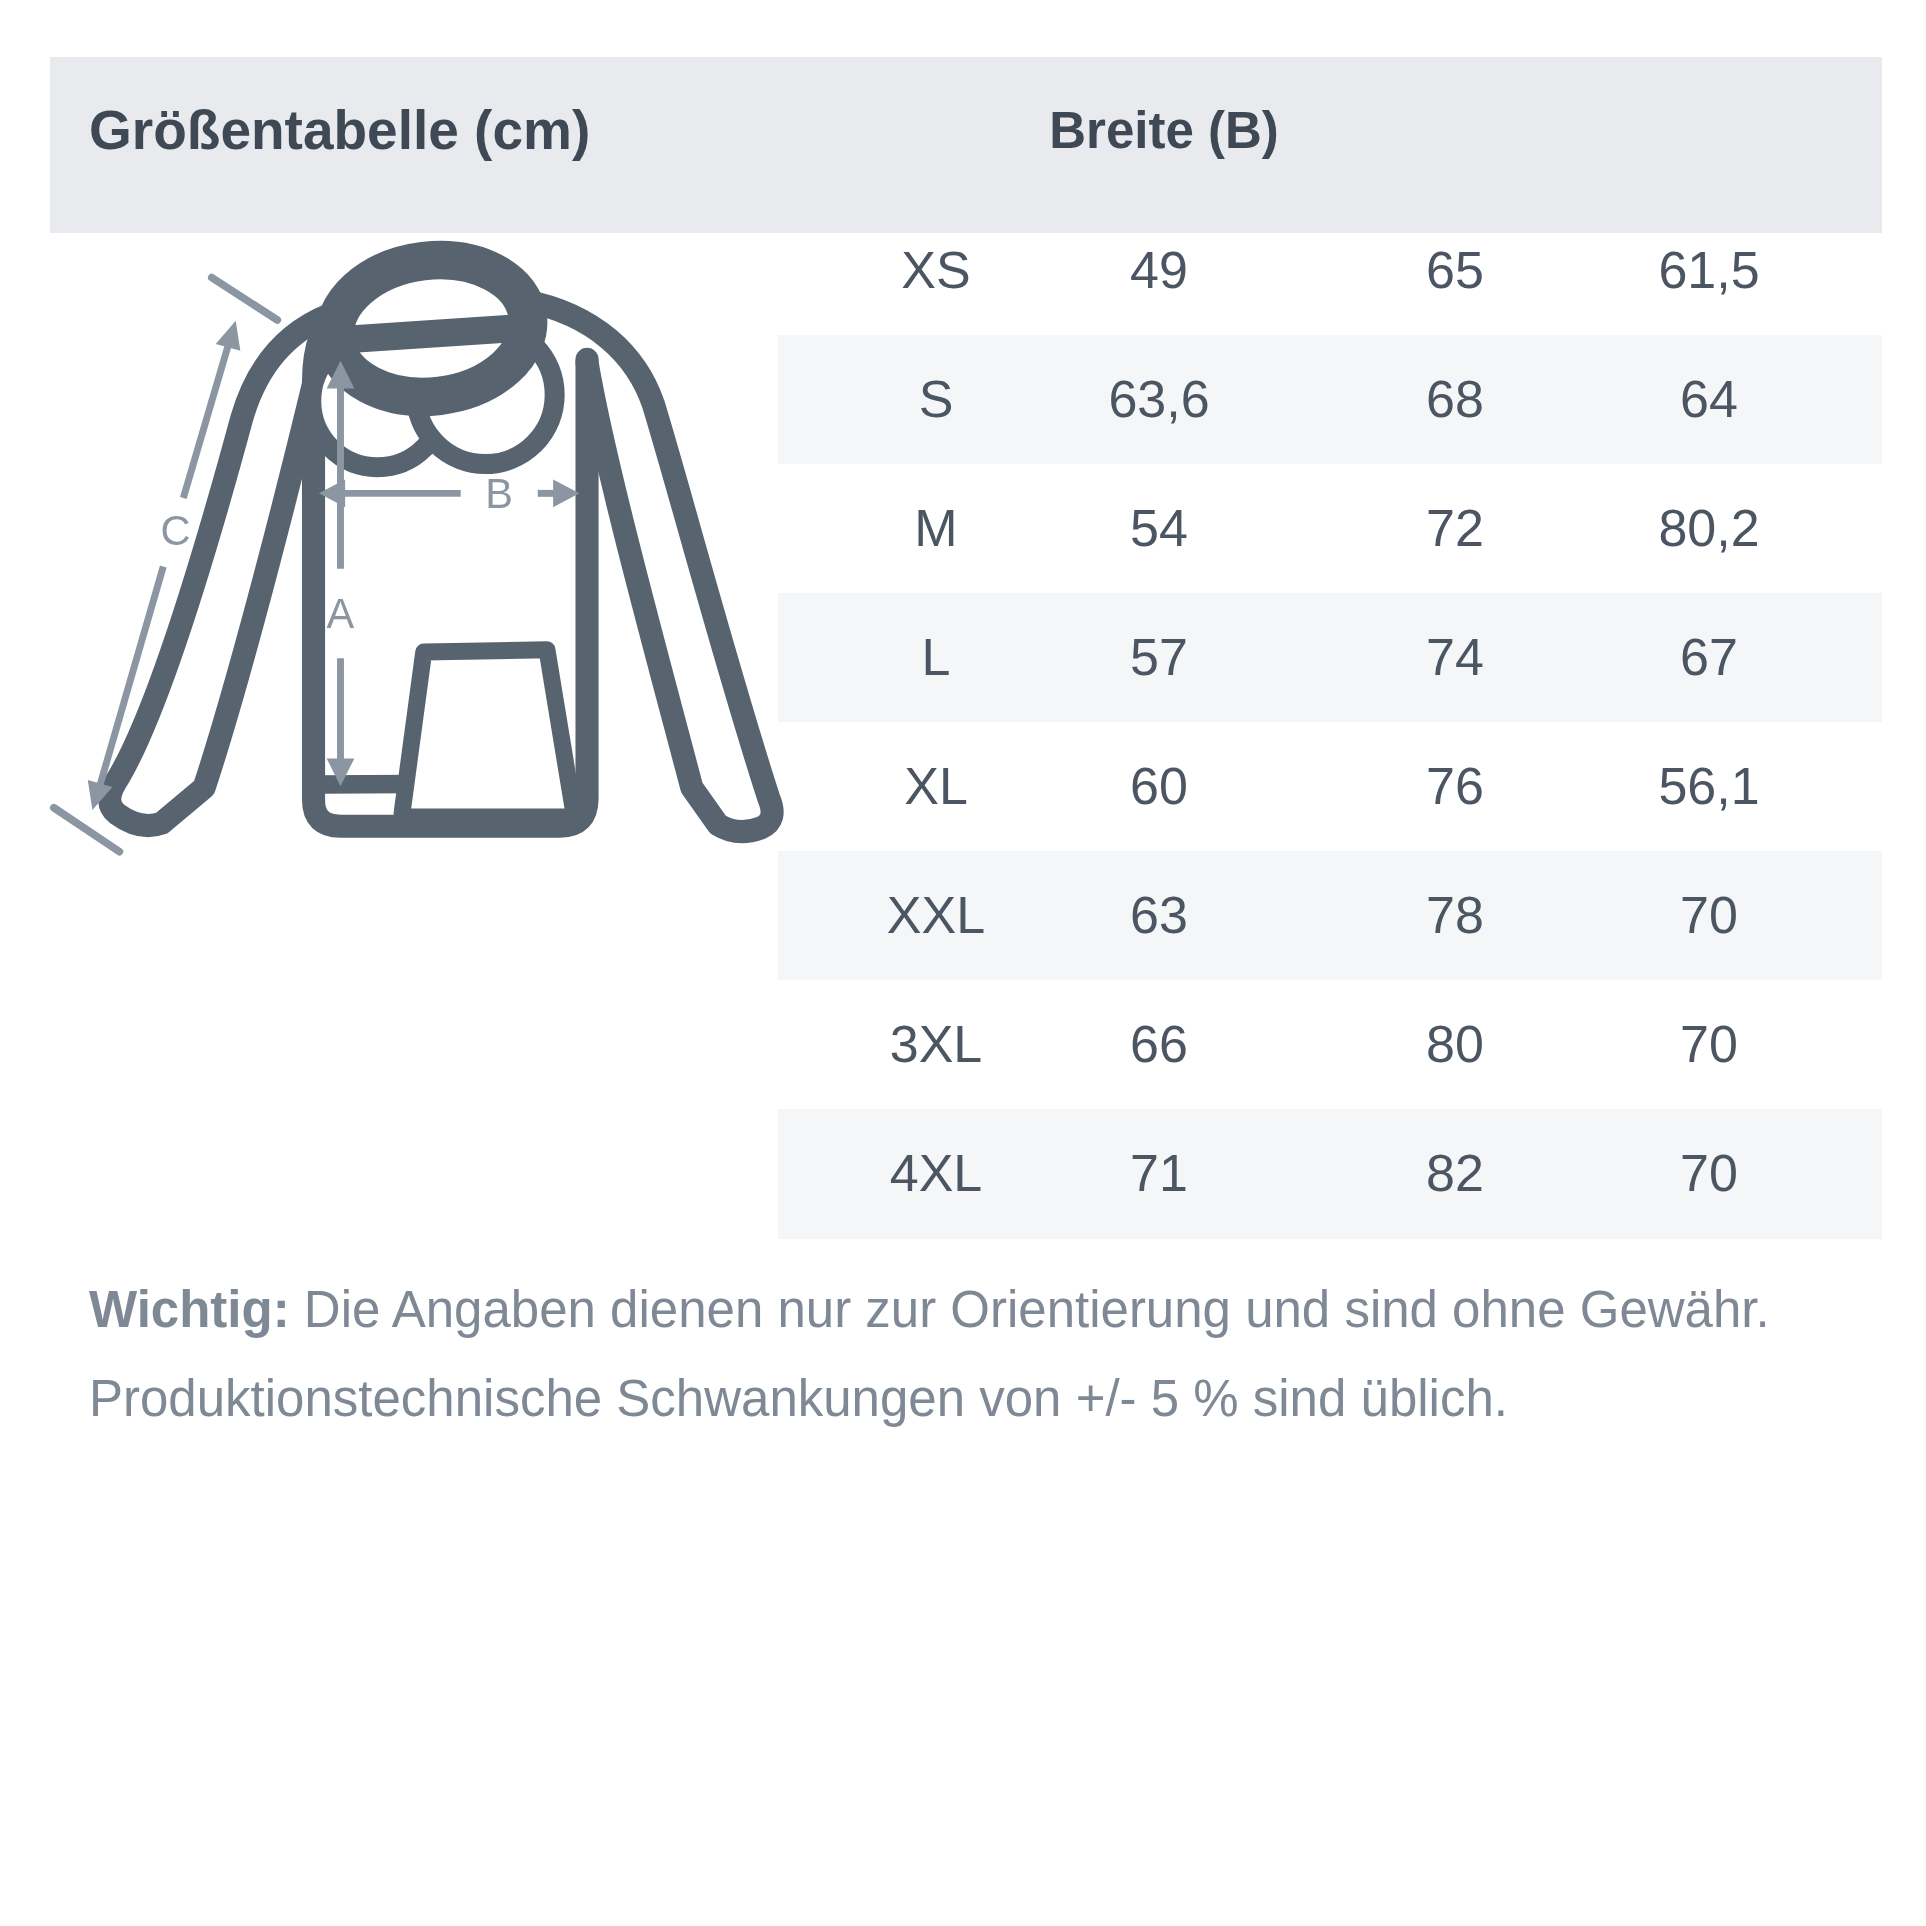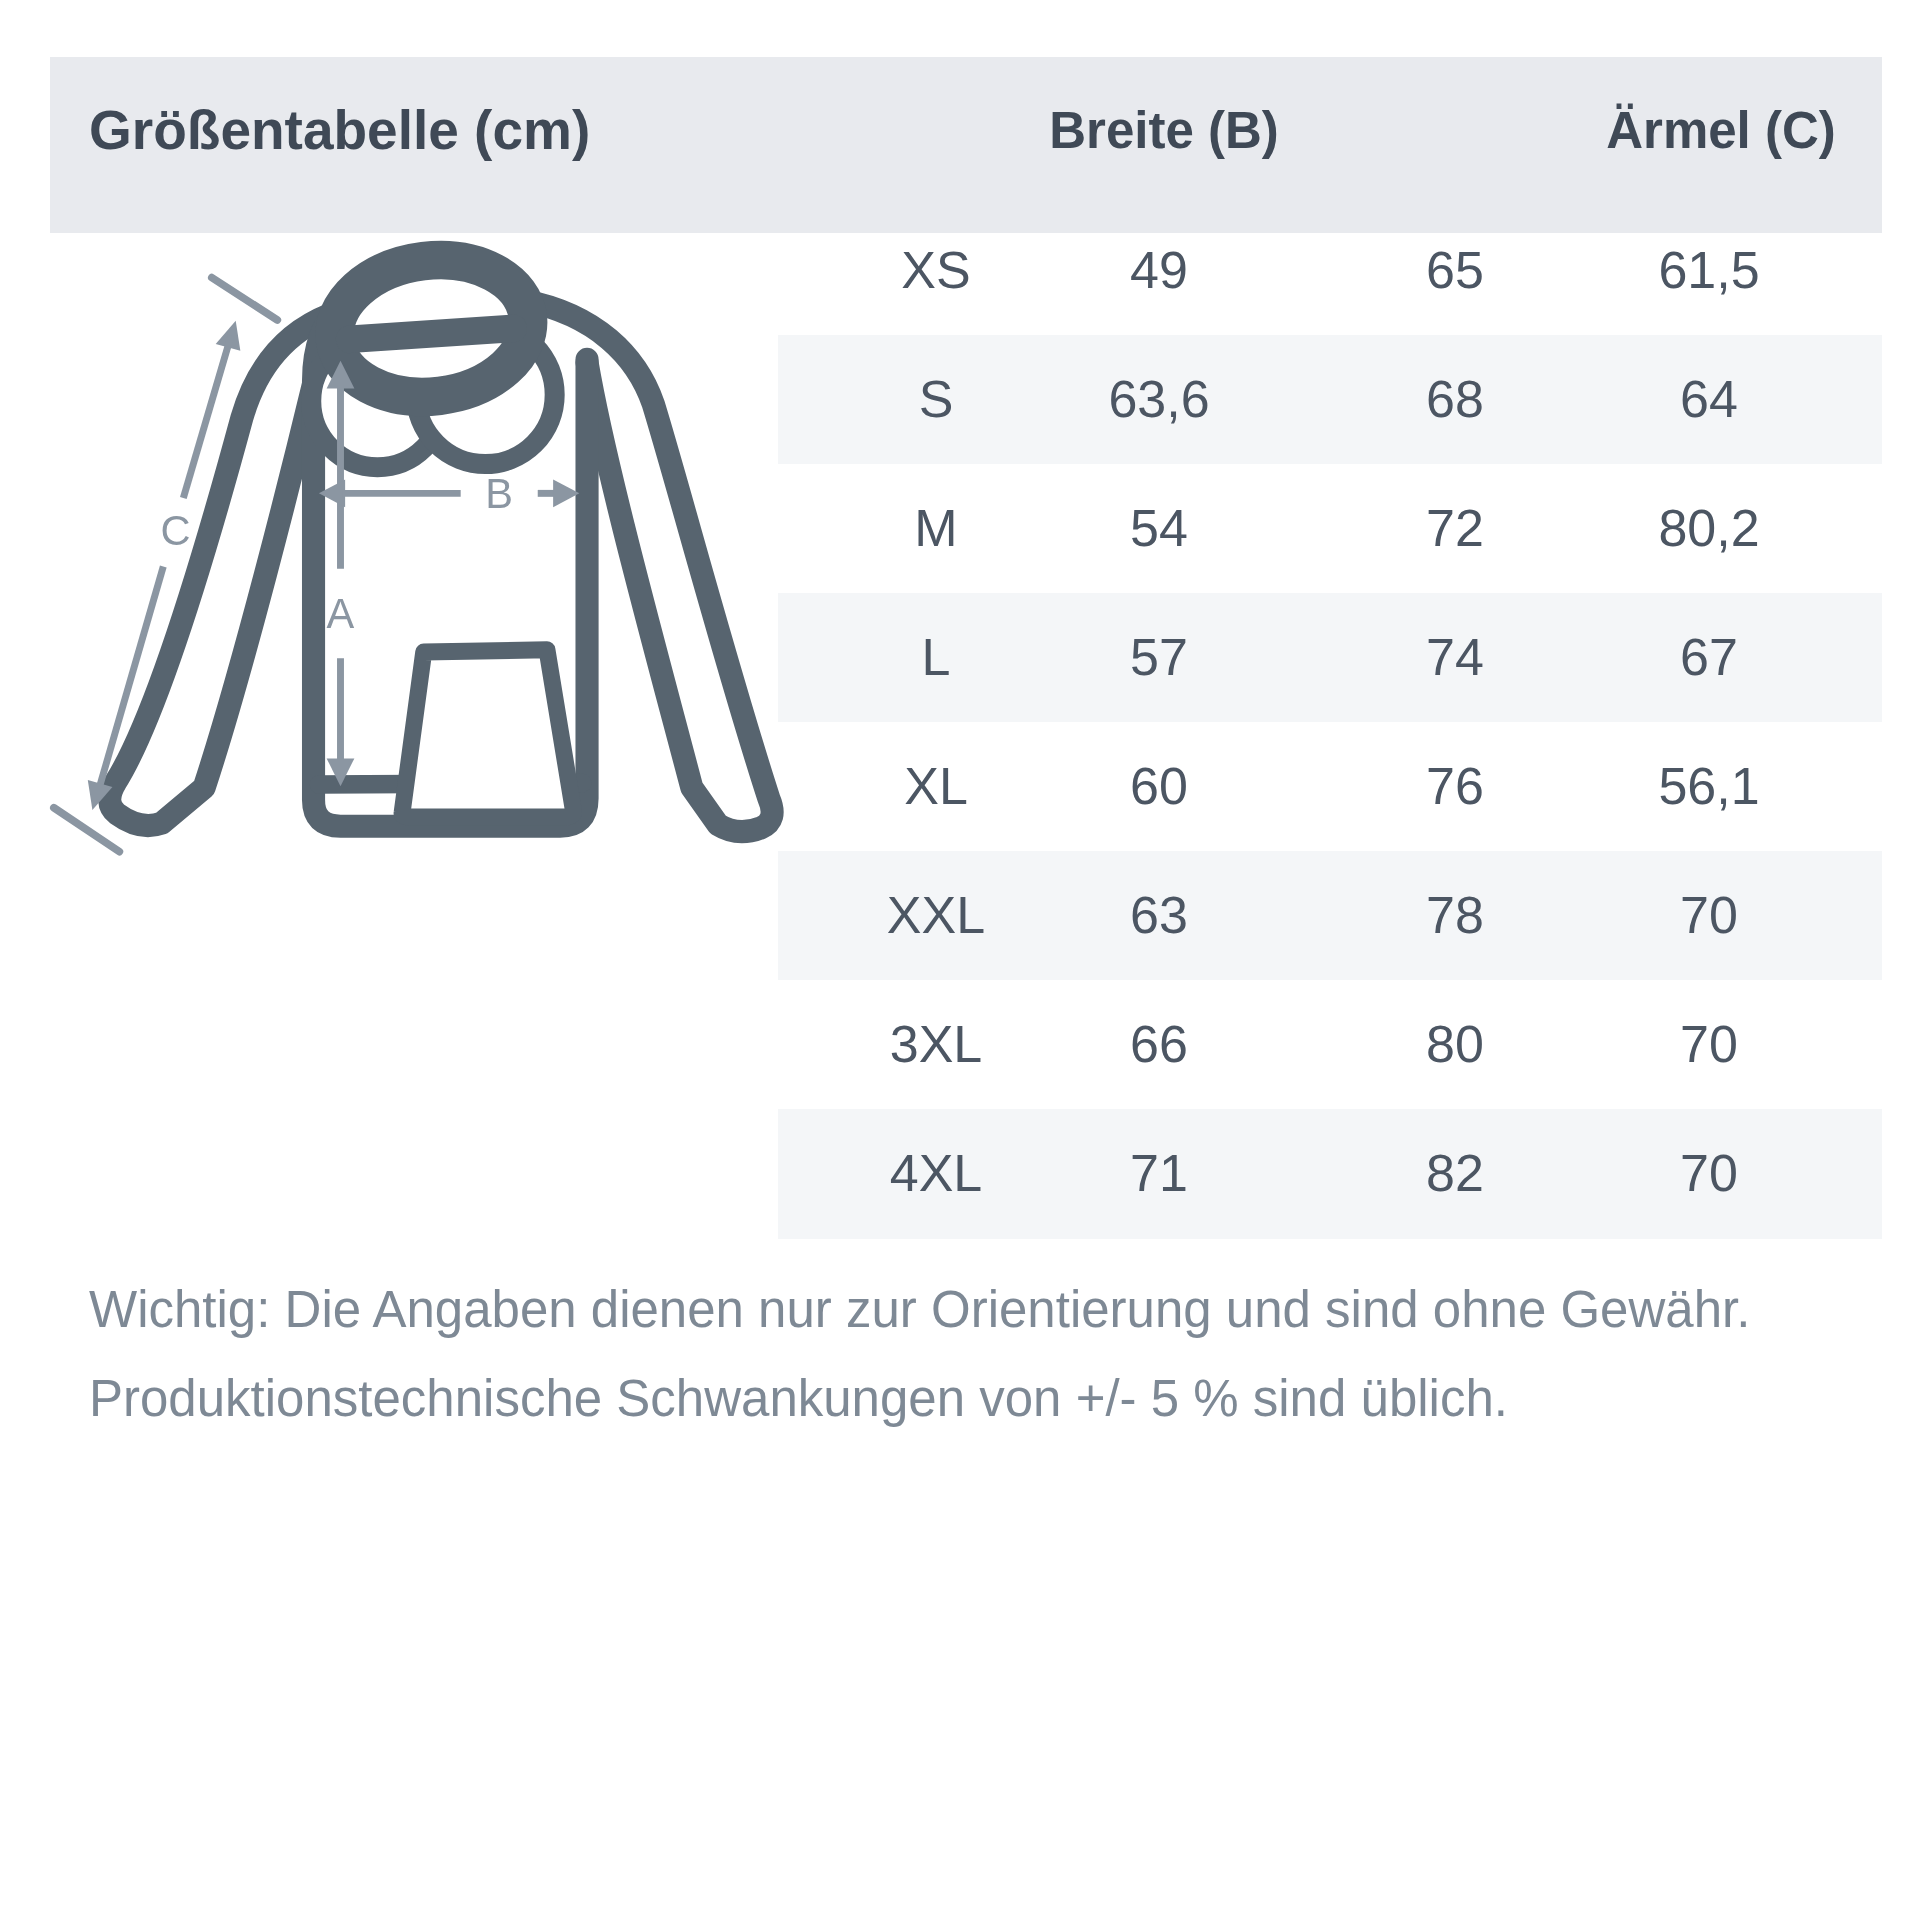--- a/index.html
+++ b/index.html
@@ -53,31 +53,30 @@
   .m-tick{fill:none;stroke:var(--measure);stroke-width:10;stroke-linecap:round;}
   .m-head{fill:var(--measure);stroke:none;}
   .m-label{fill:var(--measure);font-family:"Liberation Sans",sans-serif;font-size:54px;text-anchor:middle;}
   
   .note{
     position:absolute;left:89px;width:1788px;color:var(--text-note);
     font-size:51px;line-height:1.0;white-space:nowrap;
   }
   .note-line1{position:absolute;left:89px;top:1284px;}
   .note-line2{position:absolute;left:89px;top:1373px;}
-  .note b{font-weight:normal;color:var(--text-note);}
+  .note b{font-weight:bold;color:var(--text-note);}
 </style>
 </head>
 <body>
 
 <div class="page">
 
   <div class="header-bar">
     <span class="title">Größentabelle (cm)</span>
     <span class="col-header c1">Breite (B)</span>
-    <span class="col-header c3">Ärmel (C)</span>
   </div>
 
   <svg class="diagram" viewBox="0 0 960 880" aria-hidden="true">
 
     <path class="h-fill" d="M 368,128 C 308,152 272,200 254,262 C 222,380 150,640 90,735 Q 74,762 92,776 Q 122,798 150,788 L 205,742 C 255,590 320,330 347,218"></path>
 
     <path class="h-fill" d="M 622,110 C 712,128 766,180 788,244 C 820,348 884,590 938,756 Q 950,784 928,794 Q 898,806 872,790 L 838,742 C 790,560 724,320 702,190"></path>
 
     <path class="h-stroke" d="M 384,112 C 358,138 347,172 347,214 L 347,758 Q 347,792 382,792 L 667,792 Q 702,792 702,756 L 702,186"></path>
 

